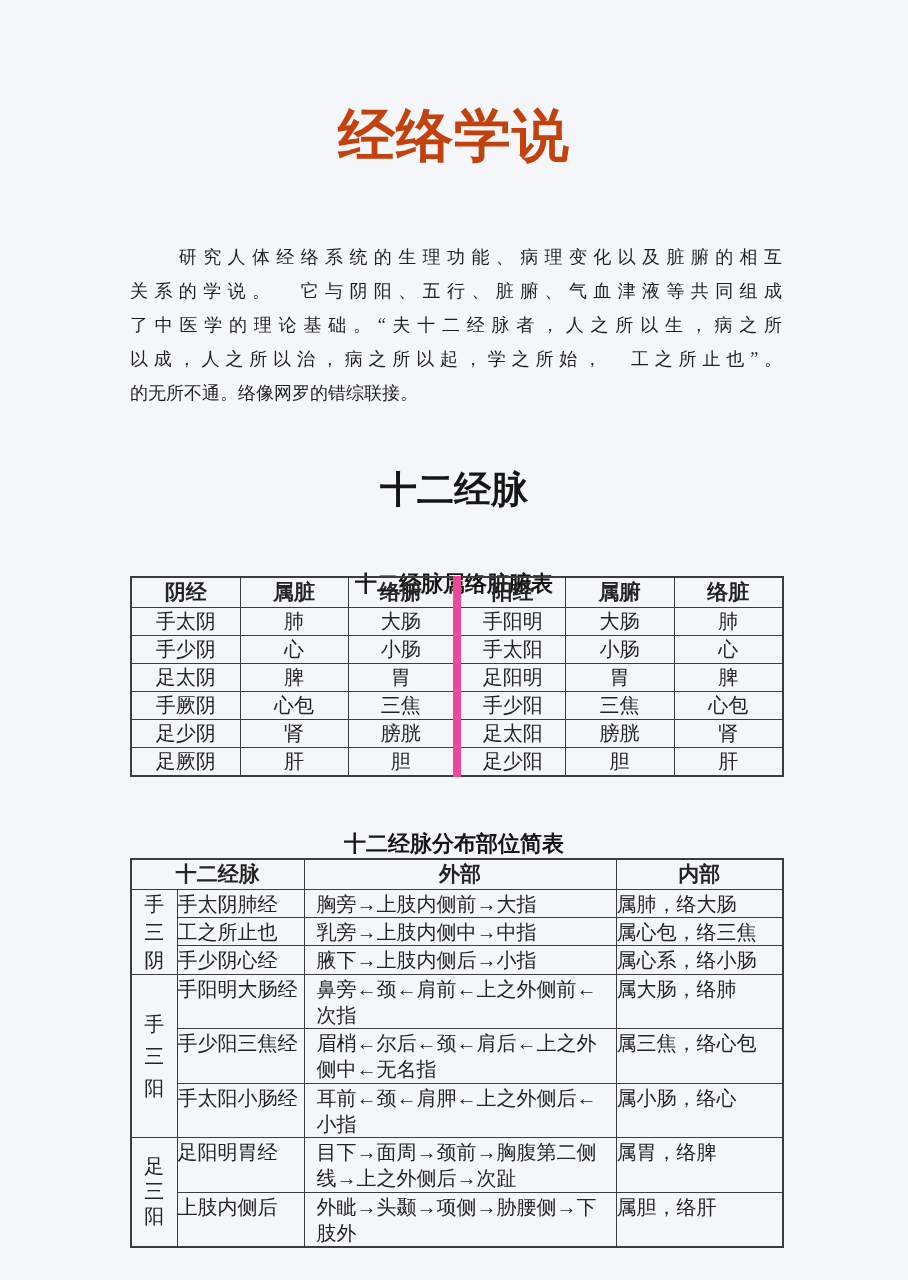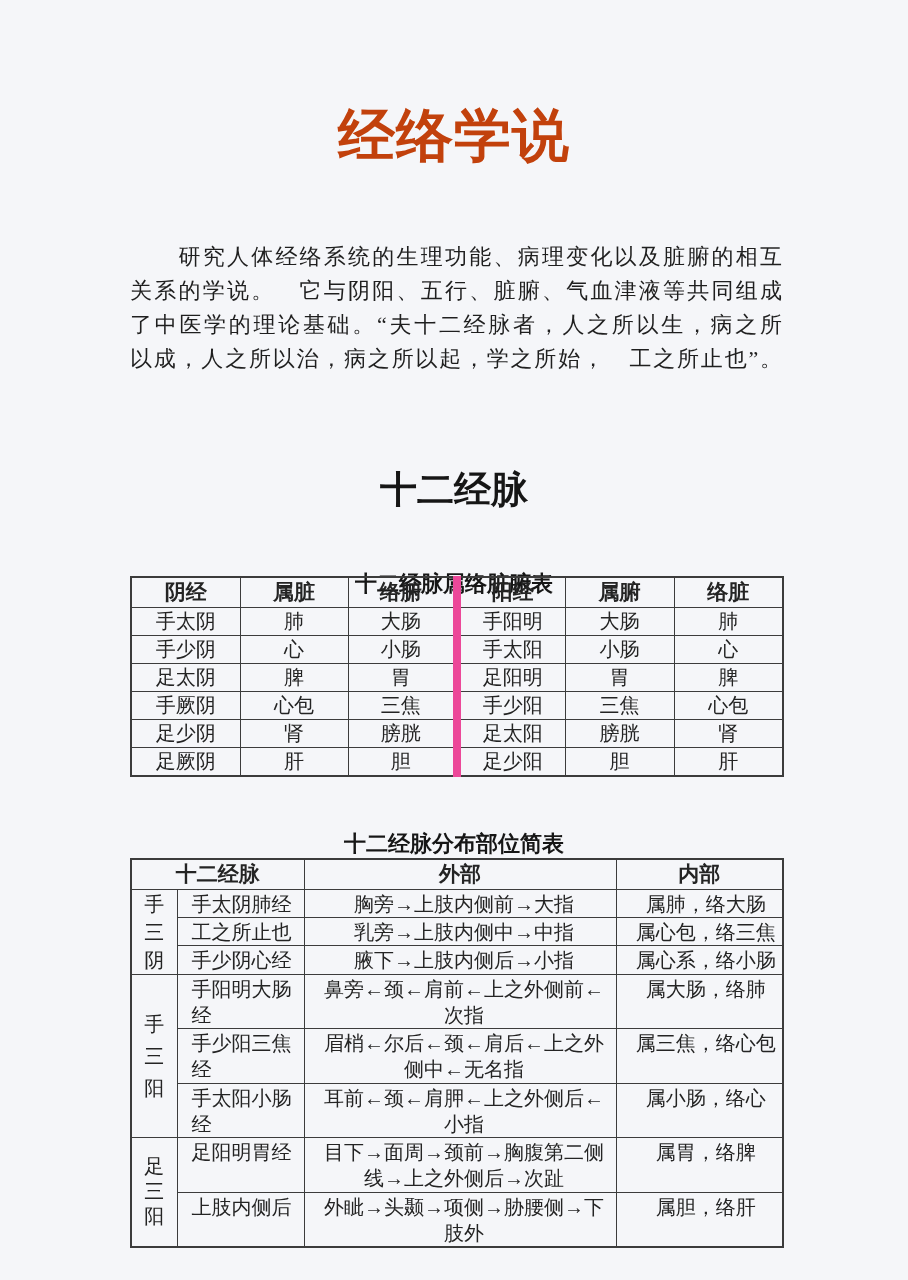--- a/index.html
+++ b/index.html
@@ -21,21 +21,21 @@
     top: 98px; left: 0; width: 100%;
     text-align: center;
     font-size: 57px;
     font-weight: bold;
     letter-spacing: 1px;
     color: #c2410c;
   }
   .intro {
     position: absolute;
     top: 240px; left: 130px; width: 652px;
-    font-size: 22px;
+    font-size: 18px;
   }
   .intro .line {
     line-height: 34px;
     text-align: justify;
     text-align-last: justify;
     text-justify: inter-character;
     white-space: pre-wrap;
   }
   .intro .line.para-end {
     text-align-last: left;
@@ -94,23 +94,23 @@
   
   #dist-table th { font-weight: bold; font-size: 21px; text-align: center; vertical-align: middle; }
   #dist-table tr.hdr { height: 30px; }
   #dist-table tr.r1 { height: 28px; }
   #dist-table tr.r2 { height: 55px; }
   #dist-table td {
     vertical-align: top;
     line-height: 26px;
     padding-top: 1px;
   }
-  #dist-table td.nm  { padding-left: 14px; text-align: left; }
-  #dist-table td.ext { padding-left: 12px; padding-right: 4px; text-align: center; }
-  #dist-table td.itn { padding-left: 13px; text-align: center; }
+  #dist-table td.nm  { text-align: left; }
+  #dist-table td.ext { padding-left: 12px; padding-right: 4px; text-align: left; }
+  #dist-table td.itn { text-align: left; }
   #dist-table td.grp {
     vertical-align: middle;
     text-align: center;
     padding: 0;
   }
   #dist-table td.grp span { display: block; line-height: 28px; }
   #dist-table td.grp.g2 span { line-height: 32px; }
   #dist-table td.grp.g3 span { line-height: 25px; }
 </style>
 </head>
@@ -118,20 +118,21 @@
 
 <div id="page">
 
   <div class="doc-title">经络学说</div>
 
   <div class="intro">
     <div class="line">　　研究人体经络系统的生理功能、病理变化以及脏腑的相互</div>
     <div class="line">关系的学说。　它与阴阳、五行、脏腑、气血津液等共同组成</div>
     <div class="line">了中医学的理论基础。“夫十二经脉者，人之所以生，病之所</div>
     <div class="line">以成，人之所以治，病之所以起，学之所始，　工之所止也”。</div>
+    <div class="line para-end">的无所不通。络像网罗的错综联接。</div>
   </div>
 
   <div class="section-title">十二经脉</div>
 
   <div class="tbl-caption cap1">十二经脉属络脏腑表</div>
 
   <table id="organ-table">
     <colgroup>
       <col style="width:109px">
         <col style="width:108px">

